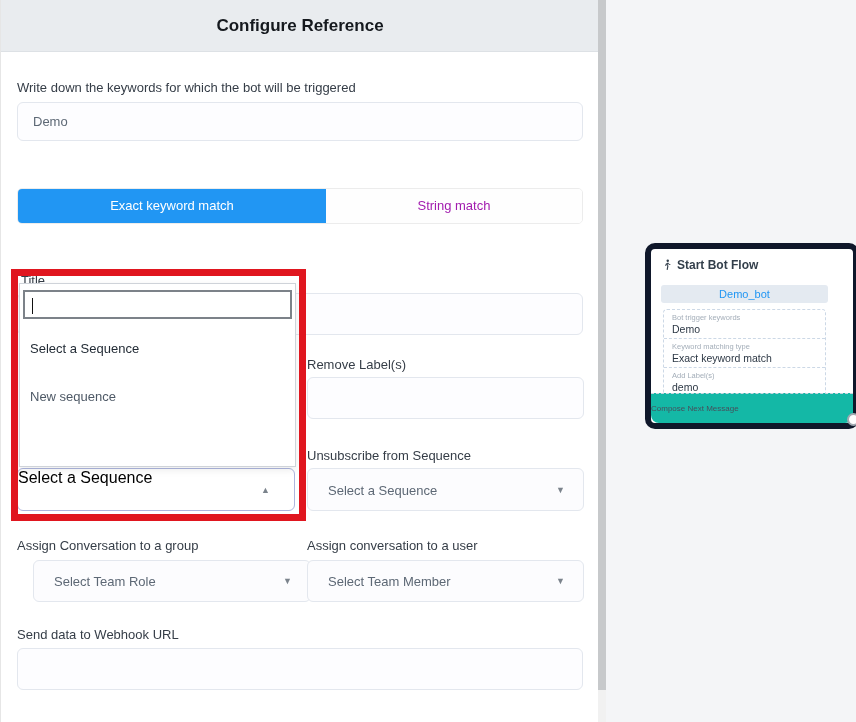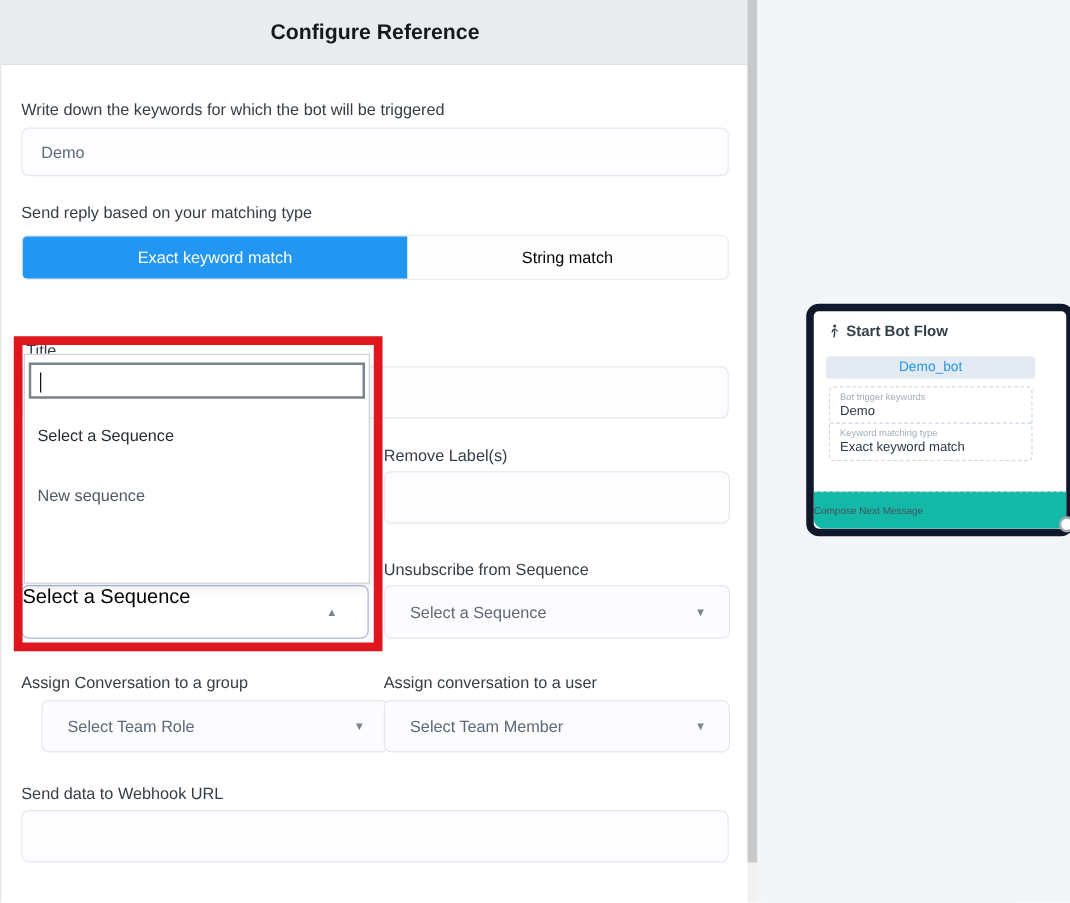--- a/index.html
+++ b/index.html
@@ -12,21 +12,21 @@
   #header h1 { font-size:17px; font-weight:bold; color:#15191e; text-align:center; line-height:51px; }
 
   .lbl { font-size:13px; color:#353d47; line-height:15px; }
   .field { background:#fdfdff; border:1px solid #e3e7ee; border-radius:6px; font-size:13px; color:#5d6875; }
   input.field { padding:0 15px; outline:none; width:100%; height:100%; }
 
   
   #tabs { left:16px; top:188px; width:566px; height:36px; display:flex; border-radius:5px; overflow:hidden; border:1px solid #ececec; }
   .tab { font-size:13px; text-align:center; line-height:34px; }
   .tab.active { width:54.6%; background:#2196f3; color:#fff; }
-  .tab.inactive { width:45.4%; background:#fefefe; color:#000000; }
+  .tab.inactive { width:45.4%; background:#fefefe; color:#a21caf; }
 
   
   .select { background:#fcfcfe; border:1px solid #e3e7ee; border-radius:6px; font-size:13px; color:#5d6875; position:absolute; }
   .select .val { position:absolute; left:20px; top:50%; transform:translateY(-50%); }
   .caret { position:absolute; right:18px; top:50%; transform:translateY(-50%); font-size:9px; color:#7b838c; }
 
   
   #seq-dropdown { left:18px; top:283px; width:277px; height:184px; background:#fff; border:1px solid #cfd3d9; box-shadow:0 3px 8px rgba(0,0,0,.08); z-index:5; }
   #seq-search { position:absolute; left:3px; top:6px; width:269px; height:29px; background:#fff; border:2px solid #7c8289; }
   #seq-cursor { position:absolute; left:7px; top:6px; width:1px; height:16px; background:#111; }
@@ -65,21 +65,20 @@
 <div id="left-panel" class="abs">
   <div id="header" class="abs">
     <h1>Configure Reference</h1>
   </div>
 
   <div class="lbl abs" style="left:16px; top:80px;">Write down the keywords for which the bot will be triggered</div>
   <div class="abs" style="left:16px; top:102px; width:566px; height:39px;">
     <input class="field" type="text" value="Demo" style="">
   </div>
 
-  <div class="lbl abs" style="left:16px; top:162px;">Send reply based on your matching type</div>
   <div id="tabs" class="abs">
     <div class="tab active">Exact keyword match</div>
     <div class="tab inactive">String match</div>
   </div>
 
   <div class="lbl abs" style="left:20px; top:273px;text-decoration:underline;">Title</div>
   <div class="abs" style="left:16px; top:293px; width:566px; height:42px;">
     <input class="field" type="text" style="">
   </div>
 
@@ -142,17 +141,21 @@
     <div id="bot-name-pill">Demo_bot</div>
     <div id="card-fields">
       <div class="cfield">
         <div class="clabel">Bot trigger keywords</div>
         <div class="cvalue">Demo</div>
       </div>
       <div class="cfield">
         <div class="clabel">Keyword matching type</div>
         <div class="cvalue">Exact keyword match</div>
       </div>
+      <div class="cfield">
+        <div class="clabel">Add Label(s)</div>
+        <div class="cvalue">demo</div>
+      </div>
     </div>
     <div id="card-footer">Compose Next Message</div>
     <div id="connector"></div>
   </div>
 </div>
 
 </body></html>

